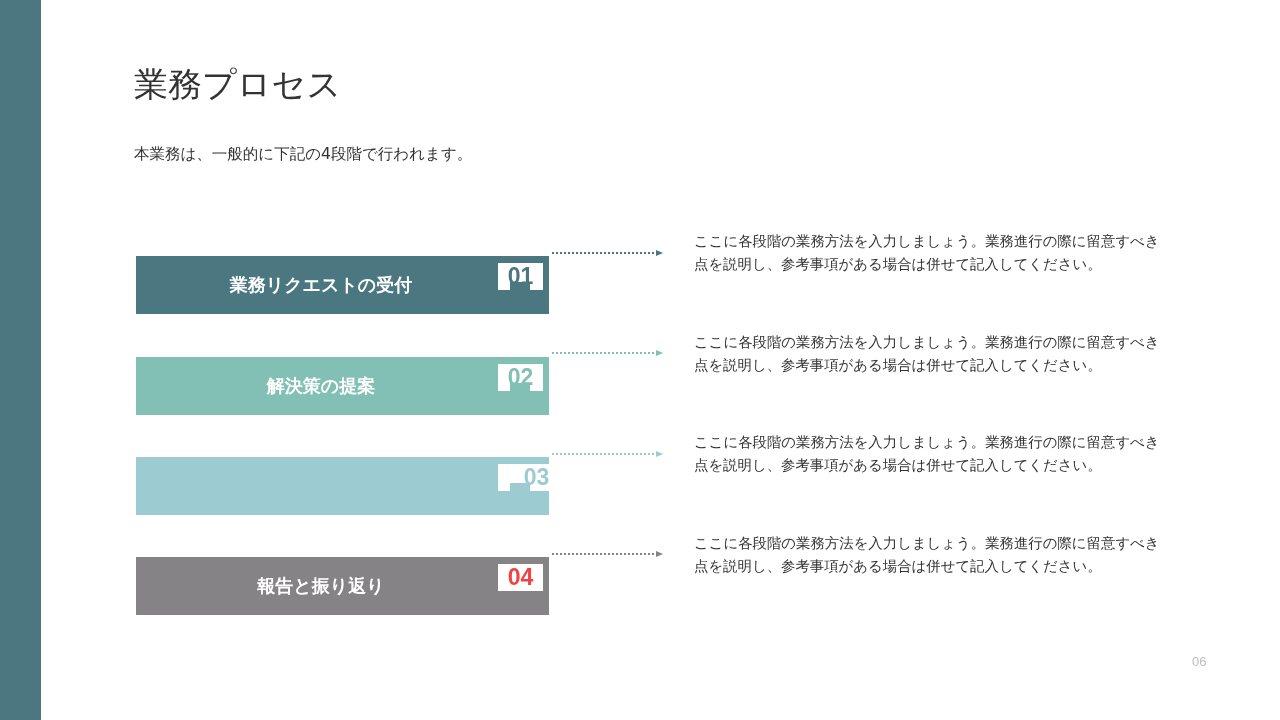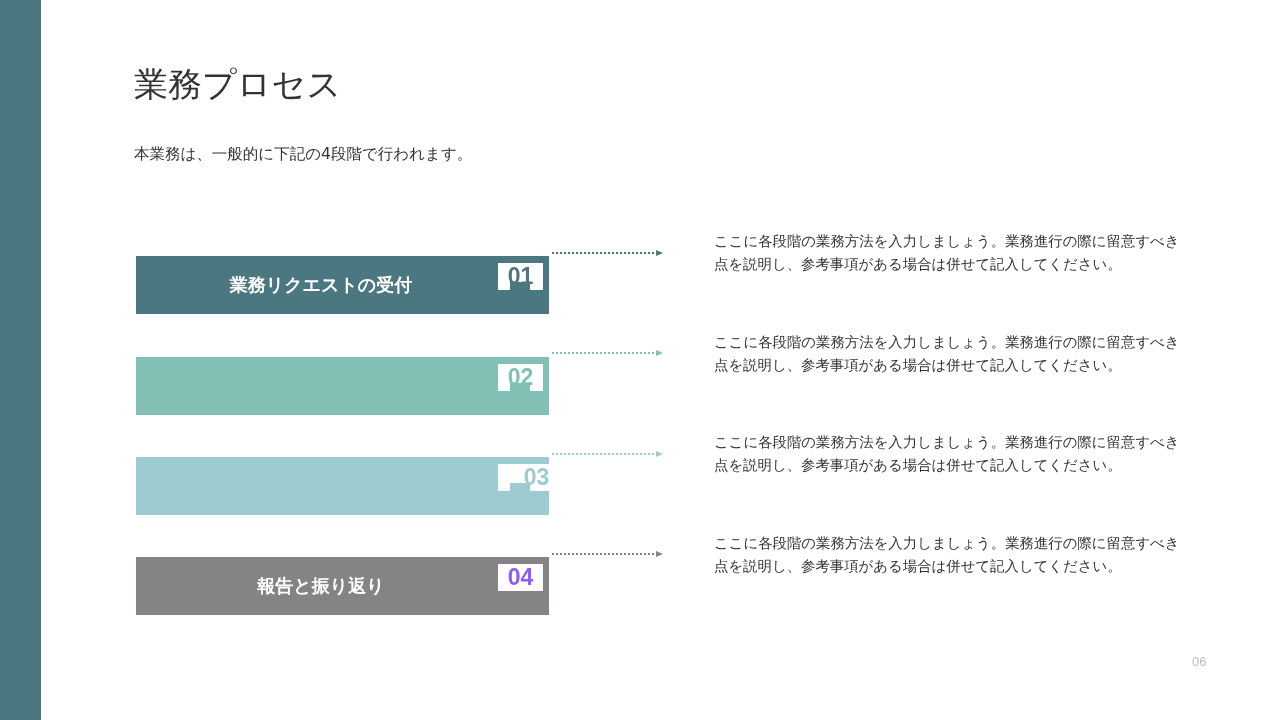--- a/index.html
+++ b/index.html
@@ -10,21 +10,21 @@
       color: #333333;
     }
     .side-bar { position: absolute; left: 0; top: 0; width: 41px; height: 720px; background: #4b7780; }
     .title { position: absolute; left: 134px; top: 62px; font-size: 34px; font-weight: normal; color: #333; letter-spacing: 0px; line-height: 44px; margin: 0; }
     .subtitle { position: absolute; left: 134px; top: 143px; font-size: 15.5px; color: #333; line-height: 22px; }
     .step { position: absolute; left: 136px; width: 413px; height: 58px; margin-top: 32px; }
     .step-label { position: absolute; left: 0; top: 0; width: 370px; height: 58px; display: flex; align-items: center; justify-content: center; color: #ffffff; font-size: 18px; font-weight: bold; }
     .step-num { position: absolute; left: 362px; top: 7px; width: 45px; height: 27px; background: #ffffff; display: flex; align-items: center; justify-content: center; font-size: 23px; font-weight: bold; font-family: "Liberation Sans", sans-serif; }
     .down-arrow { position: absolute; left: 500px; width: 40px; height: 30px; }
     .connector { position: absolute; left: 552px; width: 112px; height: 8px; }
-    .desc { position: absolute; left: 694px; width: 500px; font-size: 14.4px; line-height: 23px; color: #333; margin-left: 20px; }
+    .desc { position: absolute; left: 694px; width: 500px; font-size: 14.4px; line-height: 23px; color: #333; }
     .page-num { position: absolute; left: 1192px; top: 654px; font-size: 13px; color: #bdbdbd; font-family: "Liberation Sans", sans-serif; }
   </style>
 </head>
 <body>
 
 <div class="side-bar"></div>
 
 <h1 class="title">業務プロセス</h1>
 <div class="subtitle">本業務は、一般的に下記の4段階で行われます。</div>
 
@@ -38,20 +38,21 @@
 <svg class="connector" style="top:249px;" viewBox="0 0 112 8">
     <line x1="0" y1="4" x2="104" y2="4" stroke="#4b7780" stroke-width="2" stroke-dasharray="2,2"></line>
     <polygon points="104,1 111,4 104,7" fill="#4b7780"></polygon>
   </svg>
 <div class="desc" style="top:230px;">
   <div>ここに各段階の業務方法を入力しましょう。業務進行の際に留意すべき</div>
   <div>点を説明し、参考事項がある場合は併せて記入してください。</div>
 </div>
 
 <div class="step" style="top:325px;background:#82bfb5;">
+  <div class="step-label">解決策の提案</div>
   <div class="step-num" style="color:#82bfb5;">02</div>
 </div>
 <svg class="down-arrow" style="top:383px;" viewBox="0 0 40 30">
     <polygon points="10,0 30,0 30,11 40,11 20,29 0,11 10,11" fill="#82bfb5"></polygon>
   </svg>
 <svg class="connector" style="top:349px;" viewBox="0 0 112 8">
     <line x1="0" y1="4" x2="104" y2="4" stroke="#82bfb5" stroke-width="2" stroke-dasharray="2,2"></line>
     <polygon points="104,1 111,4 104,7" fill="#82bfb5"></polygon>
   </svg>
 <div class="desc" style="top:331px;">
@@ -69,21 +70,21 @@
     <line x1="0" y1="4" x2="104" y2="4" stroke="#9ccbd1" stroke-width="2" stroke-dasharray="2,2"></line>
     <polygon points="104,1 111,4 104,7" fill="#9ccbd1"></polygon>
   </svg>
 <div class="desc" style="top:431px;">
   <div>ここに各段階の業務方法を入力しましょう。業務進行の際に留意すべき</div>
   <div>点を説明し、参考事項がある場合は併せて記入してください。</div>
 </div>
 
 <div class="step" style="top:525px;background:#858385;">
   <div class="step-label">報告と振り返り</div>
-  <div class="step-num" style="color:#8b5cf6;">04</div>
+  <div class="step-num" style="color:#ef4444;">04</div>
 </div>
 <svg class="connector" style="top:550px;" viewBox="0 0 112 8">
     <line x1="0" y1="4" x2="104" y2="4" stroke="#858385" stroke-width="2" stroke-dasharray="2,2"></line>
     <polygon points="104,1 111,4 104,7" fill="#858385"></polygon>
   </svg>
 <div class="desc" style="top:532px;">
   <div>ここに各段階の業務方法を入力しましょう。業務進行の際に留意すべき</div>
   <div>点を説明し、参考事項がある場合は併せて記入してください。</div>
 </div>
 

